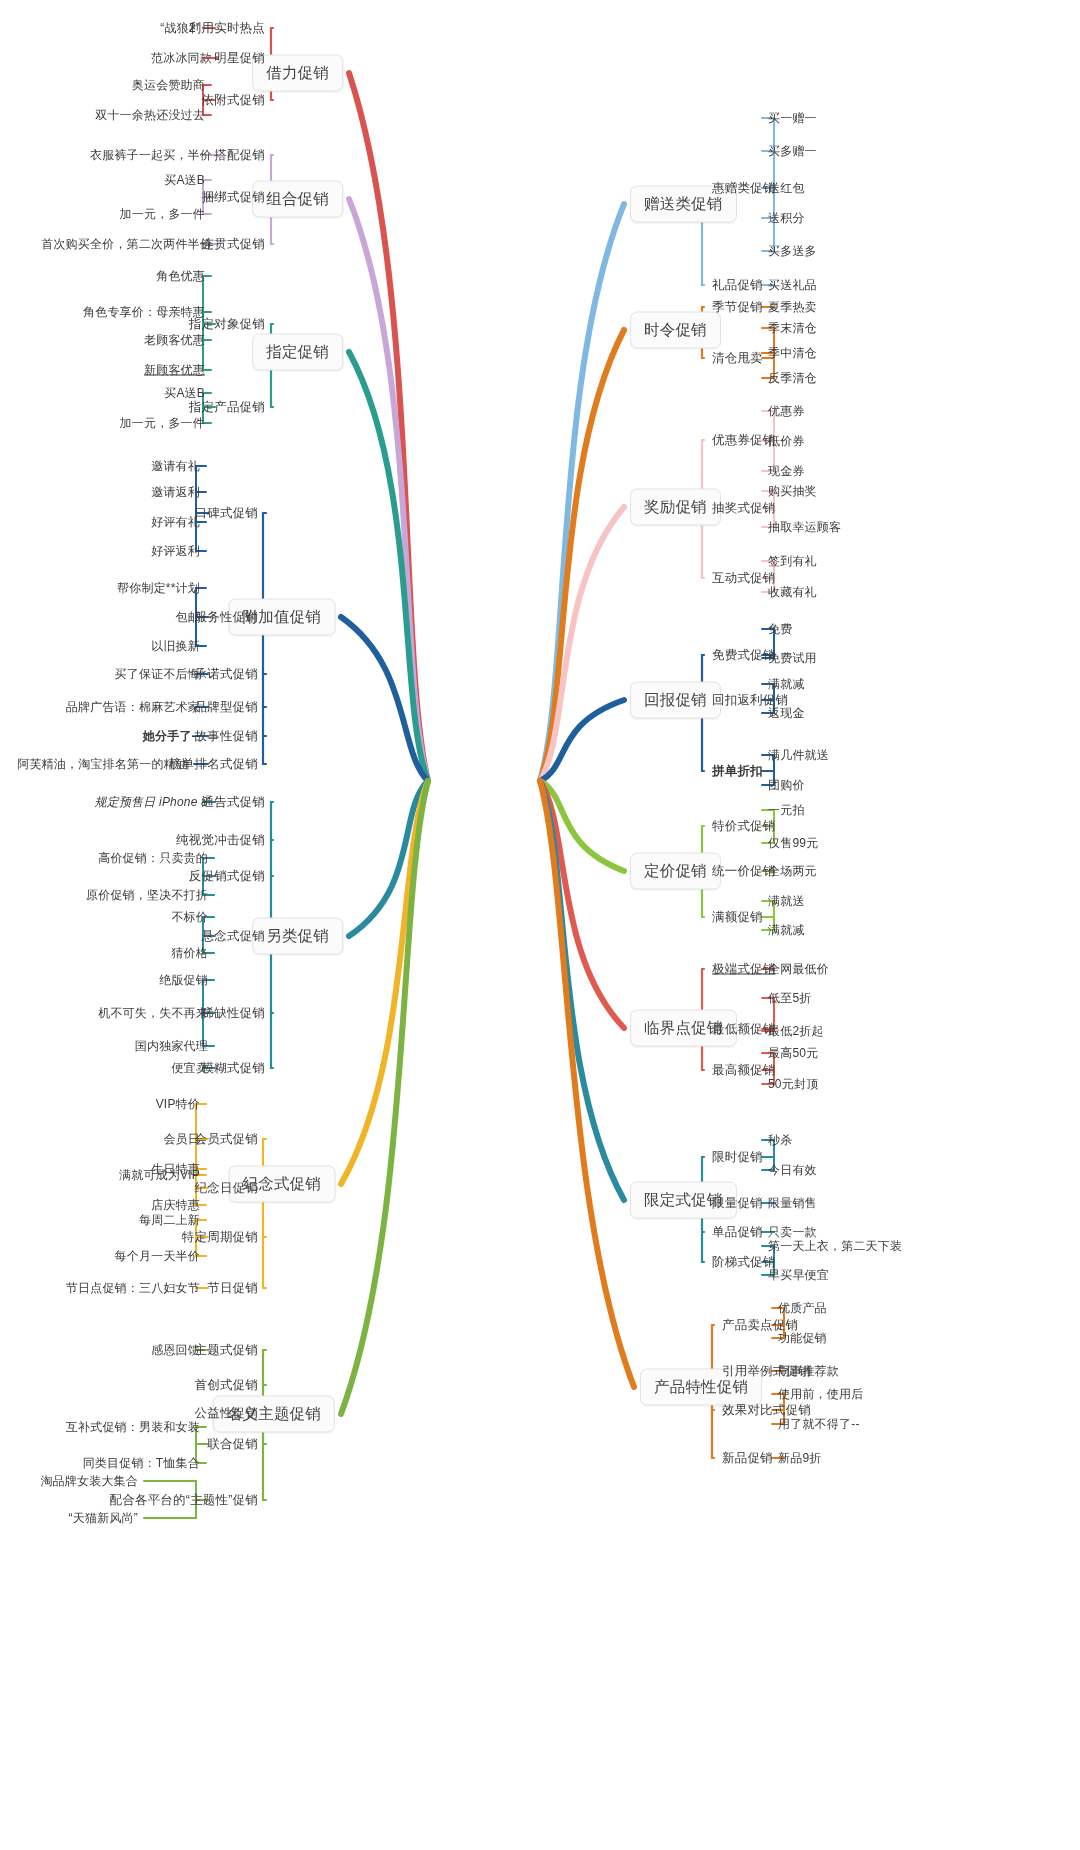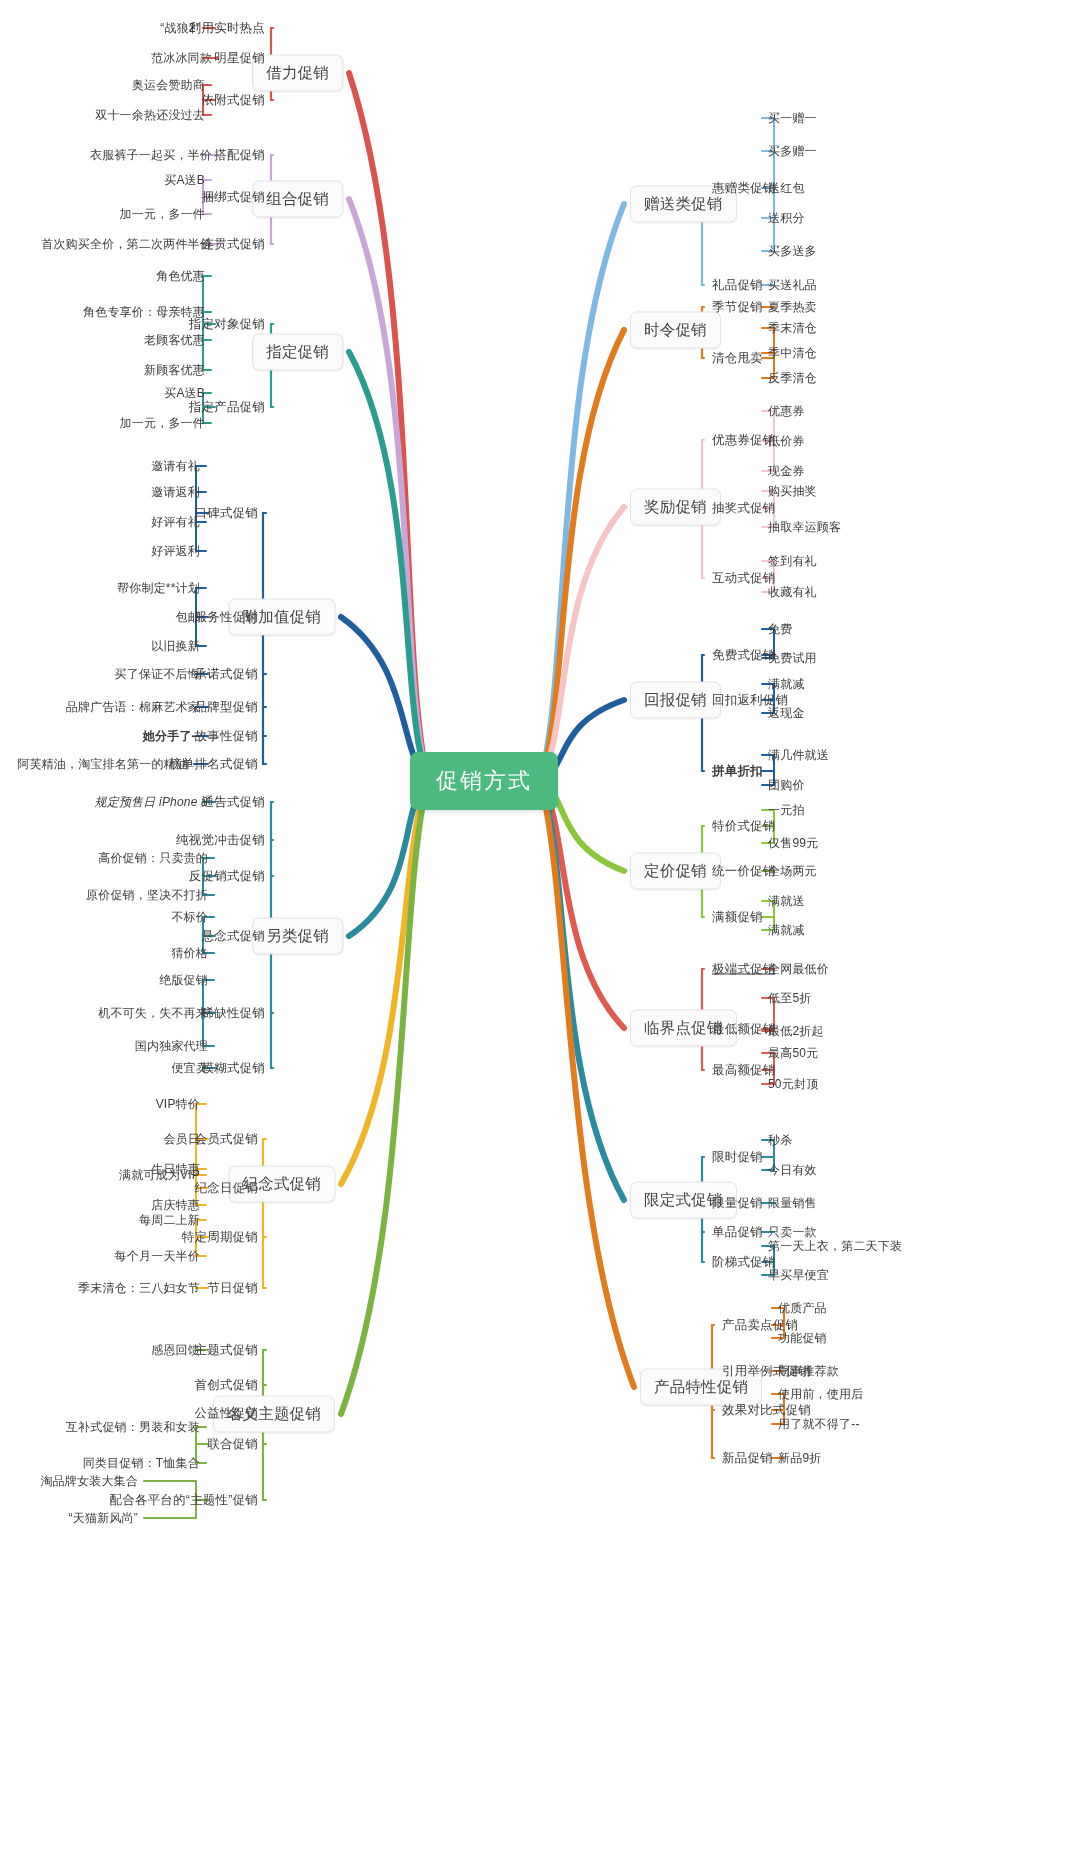--- a/index.html
+++ b/index.html
@@ -309,21 +309,21 @@
       <div class="node lvl2 r" style="left: 265px; top: 197px;">捆绑式促销</div>
       <div class="node lvl3 r" style="left: 205px; top: 180px;">买A送B</div>
       <div class="node lvl3 r" style="left: 205px; top: 214px;">加一元，多一件</div>
       <div class="node lvl2 r" style="left: 265px; top: 244px;">连贯式促销</div>
       <div class="node lvl3 r" style="left: 212px; top: 244px;">首次购买全价，第二次两件半价</div>
       <div class="node lvl1" style="left: 343px; top: 352px; transform: translate(-100%, -50%); text-align: center;">指定促销</div>
       <div class="node lvl2 r" style="left: 265px; top: 324px;">指定对象促销</div>
       <div class="node lvl3 r" style="left: 205px; top: 276px;">角色优惠</div>
       <div class="node lvl3 r" style="left: 205px; top: 312px;">角色专享价：母亲特惠</div>
       <div class="node lvl3 r" style="left: 205px; top: 340px;">老顾客优惠</div>
-      <div class="node lvl3 r" style="left: 205px; top: 370px;">新顾客优惠</div>
+      <div class="node lvl3 r" style="left: 205px; top: 370px; text-decoration: underline;">新顾客优惠</div>
       <div class="node lvl2 r" style="left: 265px; top: 407px;">指定产品促销</div>
       <div class="node lvl3 r" style="left: 205px; top: 393px;">买A送B</div>
       <div class="node lvl3 r" style="left: 205px; top: 423px;">加一元，多一件</div>
       <div class="node lvl1" style="left: 335px; top: 617px; transform: translate(-100%, -50%);">附加值促销</div>
       <div class="node lvl2 r" style="left: 258px; top: 513px;">口碑式促销</div>
       <div class="node lvl3 r" style="left: 200px; top: 466px;">邀请有礼</div>
       <div class="node lvl3 r" style="left: 200px; top: 492px;">邀请返利</div>
       <div class="node lvl3 r" style="left: 200px; top: 522px;">好评有礼</div>
       <div class="node lvl3 r" style="left: 200px; top: 551px;">好评返利</div>
       <div class="node lvl2 r" style="left: 258px; top: 617px;">服务性促销</div>
@@ -359,21 +359,21 @@
       <div class="node lvl3 r" style="left: 200px; top: 1104px;">VIP特价</div>
       <div class="node lvl3 r" style="left: 200px; top: 1139px;">会员日</div>
       <div class="node lvl3 r" style="left: 200px; top: 1175px;">满就可成为VIP</div>
       <div class="node lvl2 r" style="left: 258px; top: 1188px;">纪念日促销</div>
       <div class="node lvl3 r" style="left: 200px; top: 1169px;">生日特惠</div>
       <div class="node lvl3 r" style="left: 200px; top: 1205px;">店庆特惠</div>
       <div class="node lvl2 r" style="left: 258px; top: 1237px;">特定周期促销</div>
       <div class="node lvl3 r" style="left: 200px; top: 1220px;">每周二上新</div>
       <div class="node lvl3 r" style="left: 200px; top: 1256px;">每个月一天半价</div>
       <div class="node lvl2 r" style="left: 258px; top: 1288px;">节日促销</div>
-      <div class="node lvl3 r" style="left: 200px; top: 1288px;">季末清仓：三八妇女节</div>
+      <div class="node lvl3 r" style="left: 200px; top: 1288px;">节日点促销：三八妇女节</div>
       <div class="node lvl1" style="left: 335px; top: 1414px; transform: translate(-100%, -50%);">名义主题促销</div>
       <div class="node lvl2 r" style="left: 258px; top: 1350px;">主题式促销</div>
       <div class="node lvl3 r" style="left: 200px; top: 1350px;">感恩回馈</div>
       <div class="node lvl2 r" style="left: 258px; top: 1385px;">首创式促销</div>
       <div class="node lvl2 r" style="left: 258px; top: 1413px;">公益性促销</div>
       <div class="node lvl2 r" style="left: 258px; top: 1444px;">联合促销</div>
       <div class="node lvl3 r" style="left: 200px; top: 1427px;">互补式促销：男装和女装</div>
       <div class="node lvl3 r" style="left: 200px; top: 1463px;">同类目促销：T恤集合</div>
       <div class="node lvl2 r" style="left: 258px; top: 1500px;">配合各平台的“主题性”促销</div>
       <div class="node lvl3 r" style="left: 138px; top: 1481px;">淘品牌女装大集合</div>
@@ -449,14 +449,13 @@
       <div class="node lvl3" style="left: 778px; top: 1308px;">优质产品</div>
       <div class="node lvl3" style="left: 778px; top: 1338px;">功能促销</div>
       <div class="node lvl2" style="left: 722px; top: 1371px;">引用举例式促销</div>
       <div class="node lvl3" style="left: 778px; top: 1371px;">同事推荐款</div>
       <div class="node lvl2" style="left: 722px; top: 1410px;">效果对比式促销</div>
       <div class="node lvl3" style="left: 778px; top: 1394px;">使用前，使用后</div>
       <div class="node lvl3" style="left: 778px; top: 1424px;">用了就不得了--</div>
       <div class="node lvl2" style="left: 722px; top: 1458px;">新品促销</div>
       <div class="node lvl3" style="left: 778px; top: 1458px;">新品9折</div>
     </div>
-  <div class="root" id="rootNode" style="left: 484px; top: 781px; background: rgb(76, 185, 127);">促销方式</div>
 </div>
 
 </body></html>

